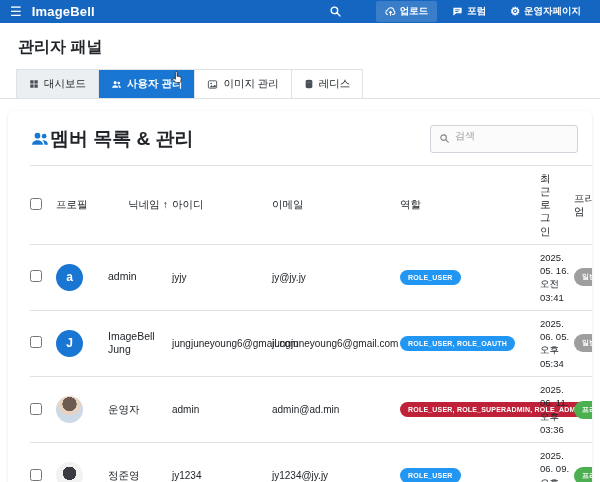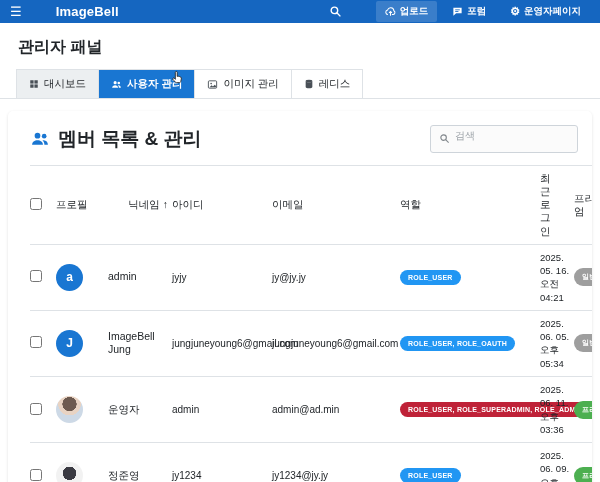--- a/index.html
+++ b/index.html
@@ -3,21 +3,21 @@
 <meta charset="utf-8">
 <style>
   * { box-sizing: border-box; margin: 0; padding: 0; }
   html,body { width:600px; height:482px; overflow:hidden; background:#fff;
     font-family:"Liberation Sans", sans-serif; color:#212529; }
 
   
   .navbar { height:23px; background:#1566c0; color:#fff; display:flex; align-items:center;
     padding:0 10px; gap:10px; }
   .hamburger { font-size:13px; line-height:1; cursor:pointer; }
-  .brand { font-weight:bold; font-size:13px; margin-left:24px; letter-spacing:.2px; }
+  .brand { font-weight:bold; font-size:13px; margin-left:0; letter-spacing:.2px; }
   .nav-right { margin-left:auto; display:flex; align-items:center; gap:6px; }
   .nav-search { display:flex; align-items:center; margin-right:28px; }
   .nav-item { display:flex; align-items:center; gap:4px; font-size:9.5px; font-weight:bold;
     padding:4px 9px; border-radius:2px; white-space:nowrap; }
   .nav-item.active { background:rgba(255,255,255,.16); }
   .nav-item svg { display:block; }
   .gear-glyph { font-size:11px; line-height:1; }
 
   
   .page-head { padding:14px 0 0 18px; }
@@ -28,21 +28,21 @@
     border-right:1px solid #dee2e6; color:#212529; background:#fff; cursor:pointer; white-space:nowrap; }
   .tab:last-child { border-right:none; }
   .tab.muted { background:#eceff1; }
   .tab.active { background:#1976d2; color:#fff; font-weight:bold;justify-content:flex-end; }
   .tab svg { display:block; }
 
   
   .card { margin:12px 8px 0 8px; background:#fff; border-radius:5px;
     box-shadow:0 1px 3px rgba(0,0,0,.12); overflow:hidden; padding:14px 0 0 0; }
   .card-head { display:flex; align-items:center; padding:0 14px 12px 22px; }
-  .card-title { display:flex; align-items:center; gap:8px; font-size:19px; font-weight:bold; }
+  .card-title { display:flex; align-items:center; font-size:19px; font-weight:bold; }
   .card-title svg { display:block; }
   .search-wrap { margin-left:auto; display:flex; align-items:flex-start; gap:5px;
     border:1px solid #ced4da; background:#fbfbfb; border-radius:3px; padding:4px 8px; width:148px; }
   .search-wrap input { border:none; outline:none; background:transparent; font-size:10px; width:100%;
     font-family:"Liberation Sans", sans-serif; color:#212529; }
   .search-wrap input::placeholder { color:#9aa0a6; }
 
   
   table { border-collapse:collapse; table-layout:fixed; width:586px; margin-left:22px; }
   col.c-check{width:26px} col.c-prof{width:52px} col.c-nick{width:64px} col.c-id{width:100px}
@@ -218,21 +218,21 @@
     <tbody>
       <tr>
         <td><input type="checkbox" class="chk" style=""></td>
         <td>
             <div class="avatar">a</div>
           </td>
         <td class="nick">admin</td>
         <td class="small-txt">jyjy</td>
         <td class="small-txt">jy@jy.jy</td>
         <td><span class="badge role-blue">ROLE_USER</span></td>
-        <td class="login-cell">2025. 05. 16. 오전 04:21</td>
+        <td class="login-cell">2025. 05. 16. 오전 03:41</td>
         <td><span class="badge prem-gray">일반</span></td>
       </tr>
       <tr>
         <td><input type="checkbox" class="chk" style=""></td>
         <td>
             <div class="avatar">J</div>
           </td>
         <td class="nick">ImageBell Jung</td>
         <td class="small-txt">jungjuneyoung6@gmail.com</td>
         <td class="small-txt">jungjuneyoung6@gmail.com</td>

